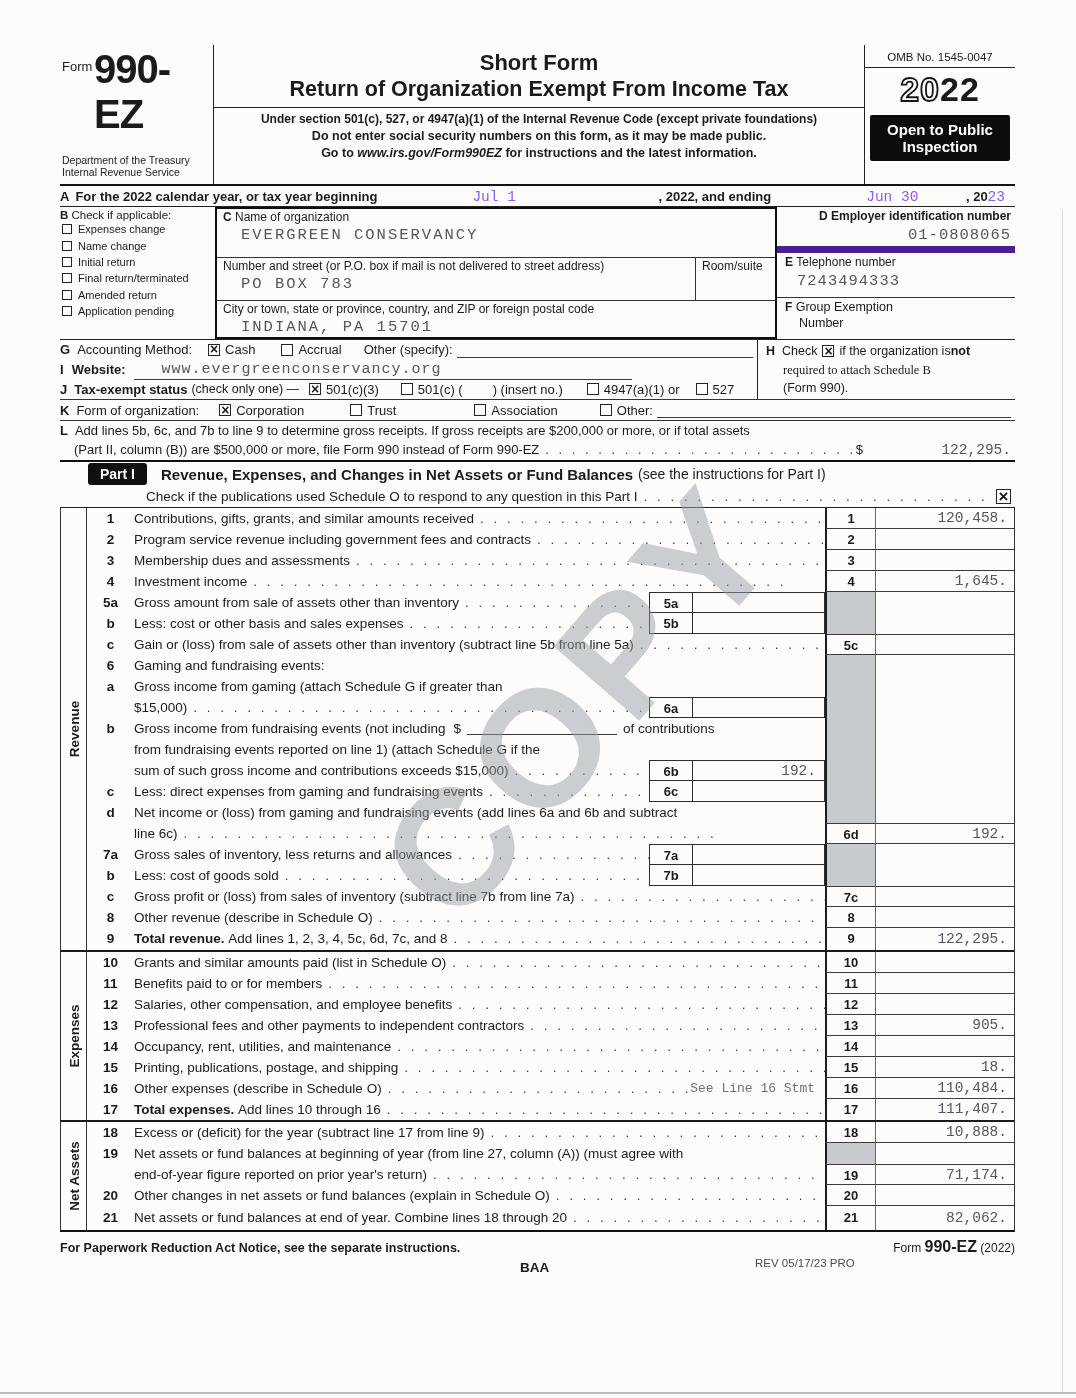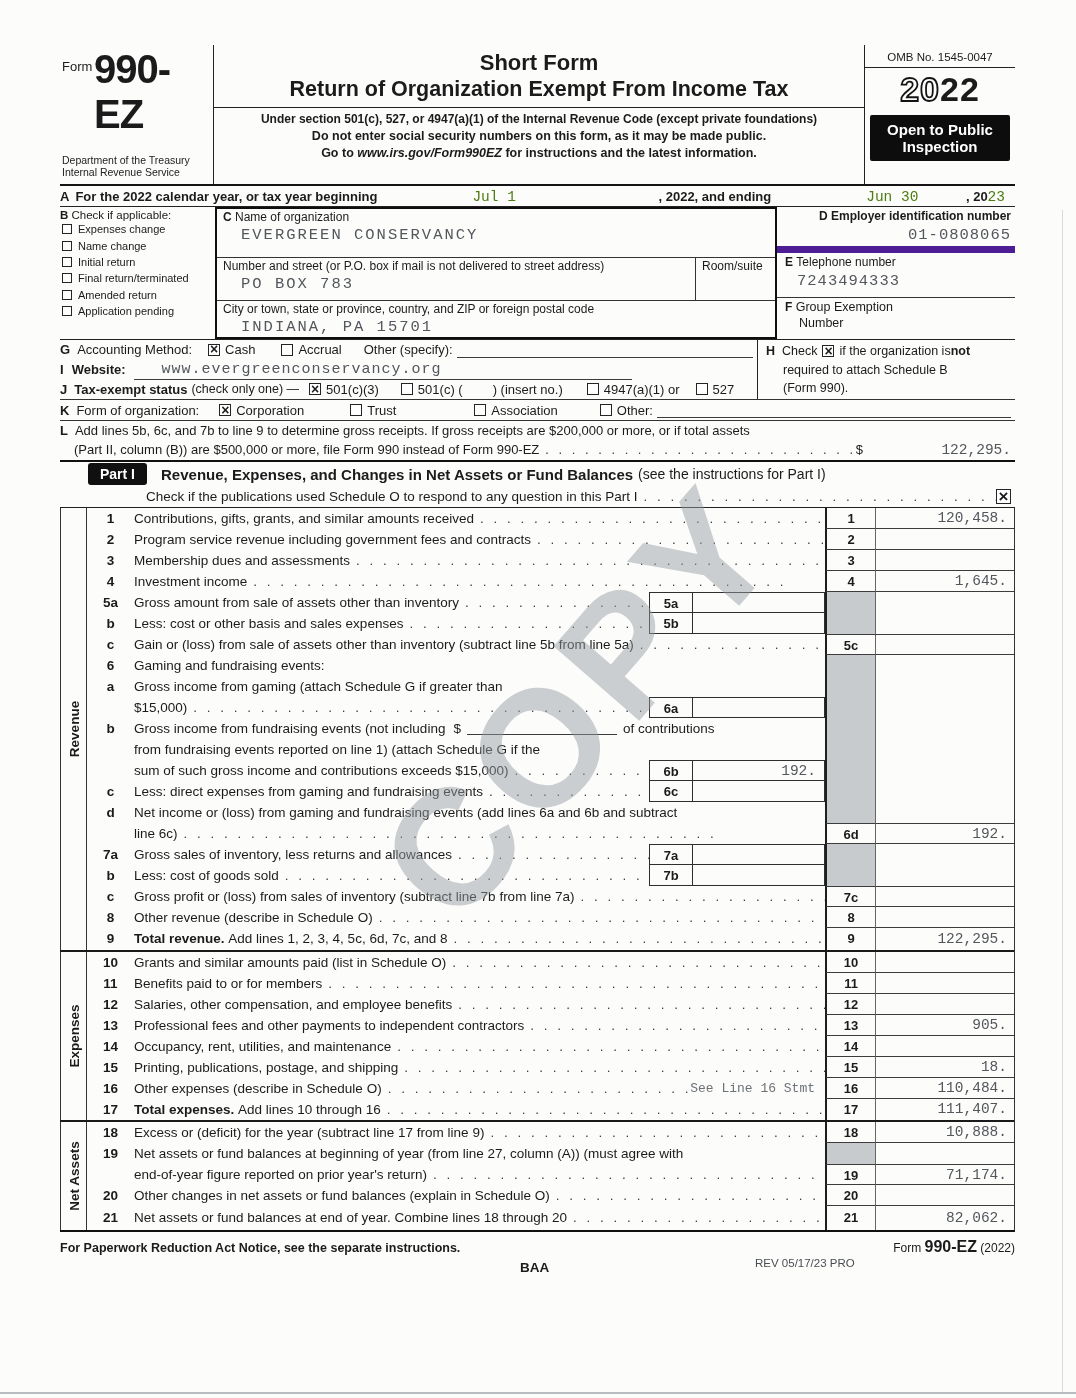--- a/index.html
+++ b/index.html
@@ -23,21 +23,21 @@
   .s1{font-size:12px;font-weight:bold;}
   .s2{font-size:12.5px;font-weight:bold;margin-top:3px;}
   .hdr-right{flex:none;width:150px;text-align:center;}
   .omb{font-size:11.5px;padding:6px 2px 4px 2px;border-bottom:1.5px solid #222;}
   .year{font-size:34px;font-weight:800;padding:2px 0 3px 0;letter-spacing:1px;}
   .y-out{color:#fff;-webkit-text-stroke:1.8px #141414;}
   .openbox{background:#0d0d0d;color:#fff;font-size:15px;font-weight:bold;line-height:17px;margin:3px auto 0 auto;width:136px;padding:6px 2px;border-radius:2px;}
   
   .rowA{left:60px;top:187px;width:955px;height:20px;display:flex;align-items:center;font-size:13px;font-weight:bold;border-bottom:1.5px solid #222;box-sizing:border-box;}
   .sp2{flex:2;} .sp3{flex:3;} .sp1{flex:1;}
-  .fillval{font-family:"Liberation Mono","DejaVu Sans Mono",monospace;color:#4d7c0f;font-weight:normal;font-size:14.5px;}
+  .fillval{font-family:"Liberation Mono","DejaVu Sans Mono",monospace;color:#8b5cf6;font-weight:normal;font-size:14.5px;}
   
   .bcd{left:60px;top:207px;width:955px;height:133px;display:flex;border-bottom:1.5px solid #222;box-sizing:border-box;}
   .bcol{flex:none;width:155px;font-size:11.5px;padding-top:2px;}
   .bitem{display:flex;align-items:center;height:16.4px;font-size:11px;}
   .bitem .cb{width:10px;height:10px;margin:0 6px 0 2px;}
   .cblock{flex:none;width:562px;border:2.5px solid #0f0f0f;box-sizing:border-box;display:flex;flex-direction:column;}
   .crow{padding:1px 6px;box-sizing:border-box;}
   .clabel{font-size:12px;}
   .cval{font-size:15.5px;letter-spacing:2px;padding-left:18px;margin-top:2px;}
   .dcol{flex:1;display:flex;flex-direction:column;}
@@ -258,21 +258,21 @@
       <b>H</b>
         <span style="width:7px"></span>
       <span>Check</span>
         <span style="width:5px"></span>
       <span class="cb">
           <span>×</span>
         </span>
       <span>if the organization is </span>
         <b>not</b>
     </div>
-    <div style="padding-left:17px;">required to attach Schedule B</div>
+    <div style="padding-left:17px;font-family:Liberation Serif, serif;">required to attach Schedule B</div>
     <div style="padding-left:17px;">(Form 990).</div>
   </div>
 </div>
 
 <div class="abs krow">
   <b>K</b>
     <span style="width:7px"></span>
   <span>Form of organization:</span>
     <span style="width:20px"></span>
   <span class="cb">

